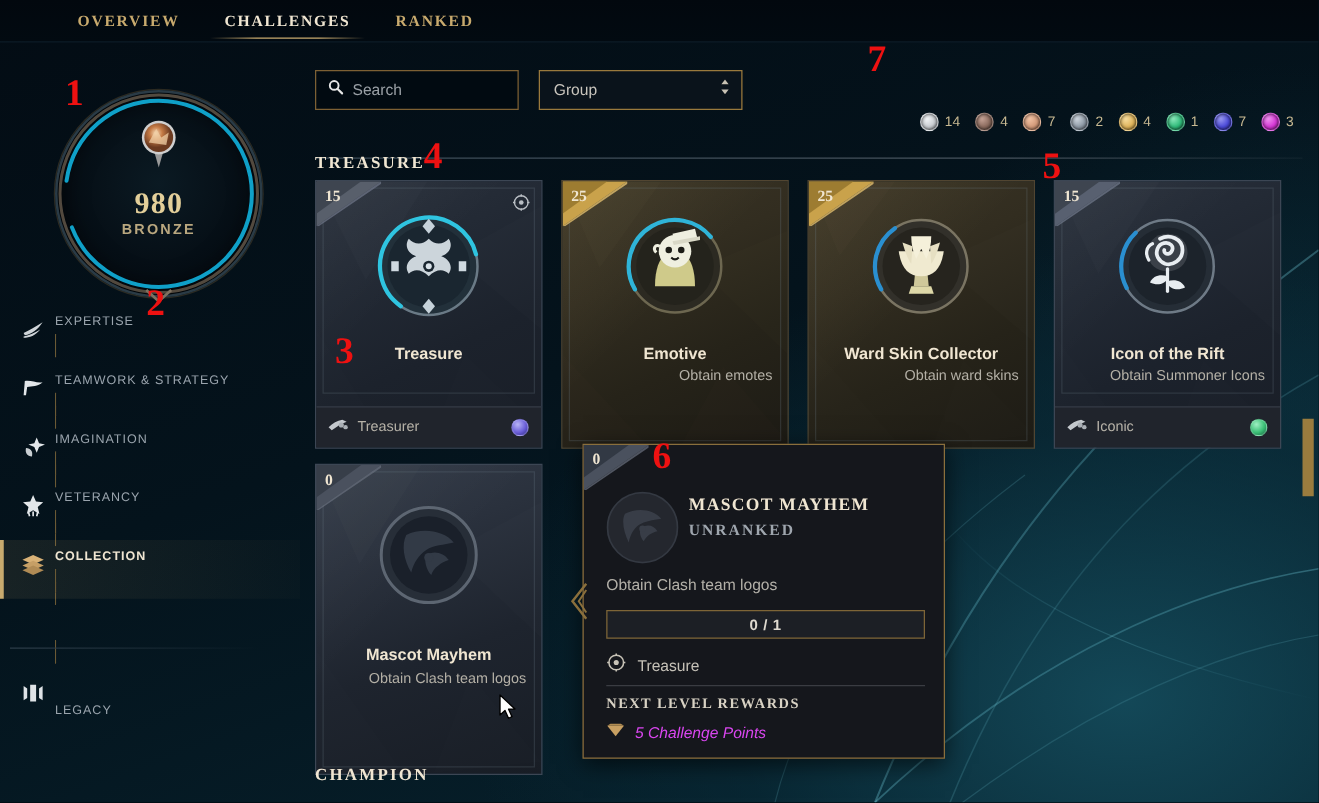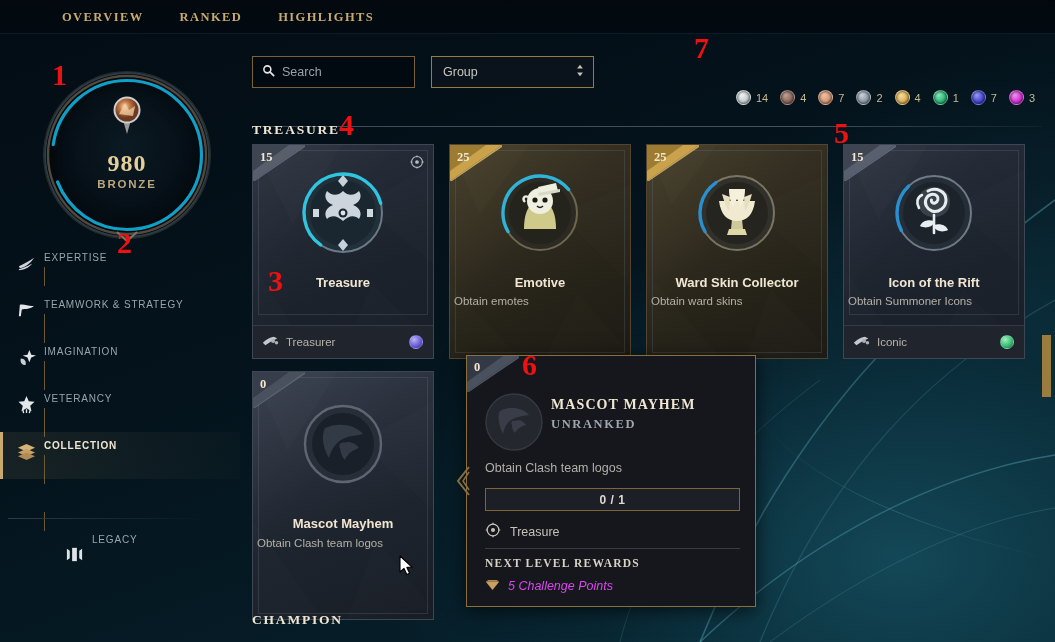--- a/index.html
+++ b/index.html
@@ -92,21 +92,21 @@
     height:9px; width:178px; background:#16202a;
     border:1px solid #6b5a35; border-radius:1px;
   }
   .cat-bar > i { display:block; height:100%; background:#c8aa6e; }
   #cat-divider {
     position:absolute; left:8px; top:480px; width:200px; height:1px;
     background: linear-gradient(90deg, #2c3c48 0%, rgba(44,60,72,0) 100%);
   }
   #legacy {
     position:absolute; left:0; top:496px; height:40px; width:240px;
-    padding: 0 0 0 44px; display:flex; align-items:flex-start; cursor:pointer;margin-left:48px;
+    padding: 0 0 0 44px; display:flex; align-items:flex-end; cursor:pointer;
   }
   #legacy .cat-icon { top:10px; }
   #legacy .cat-label { margin:0; }
 
   
   #main { position:absolute; left:240px; top:34px; width:815px; height:608px; z-index:10; }
 
   #controls { position:absolute; left:12px; top:22px; display:flex; gap:16px; align-items:center; }
   #search-box {
     width:163px; height:32px; background:#010a11;
@@ -168,21 +168,21 @@
   }
   .card-medal {
     position:absolute; left:50%; top:22px; transform:translateX(-50%);
     width:92px; height:92px;
   }
   .card-name {
     position:absolute; left:4px; right:4px; top:130px; text-align:center;
     font-size:13px; font-weight:bold; color:#f0e6d2;
   }
   .card-desc {
-    position:absolute; left:4px; right:12px; top:150px; text-align:left;
+    position:absolute; left:4px; right:12px; top:150px; text-align:right;
     font-size:11.5px; color:#b4b0a6;
   }
   .card-inner-border {
     position:absolute; left:5px; top:5px; right:5px; bottom:43px;
     border:1px solid rgba(120,135,150,0.22); pointer-events:none;
   }
   .card.noFooter .card-inner-border { bottom:5px; }
   .card-footer {
     position:absolute; left:0; right:0; bottom:0; height:33px;
     background:#20242c; border-top:1px solid #343b46;
@@ -279,22 +279,22 @@
     <path d="M1055 300 C 930 370, 830 470, 760 642" fill="none" stroke="url(#wg2)" stroke-width="1.2"></path>
     <path d="M700 642 C 830 520, 960 470, 1055 455" fill="none" stroke="url(#wg)" stroke-width="1.4"></path>
     <path d="M770 642 C 880 560, 980 520, 1055 508" fill="none" stroke="url(#wg2)" stroke-width="1"></path>
     <path d="M760 420 C 800 470, 880 520, 1055 560" fill="none" stroke="url(#wg2)" stroke-width="1"></path>
     <path d="M820 380 C 700 470, 640 560, 620 642" fill="none" stroke="url(#wg2)" stroke-width="0.9"></path>
   </svg>
 
   <div id="topbar">
     <div class="nav">
       <div class="nav-item">OVERVIEW</div>
+      <div class="nav-item active">CHALLENGES</div>
       <div class="nav-item">RANKED</div>
-      <div class="nav-item">HIGHLIGHTS</div>
     </div>
   </div>
 
   <div id="sidebar">
 
     <div id="rank-wrap">
       <div id="rank-outer"></div>
       <svg id="rank-ring" viewBox="0 0 172 172">
         <circle cx="86" cy="86" r="79" fill="none" stroke="#6d6050" stroke-width="2.4" opacity="0.75"></circle>
         <circle cx="86" cy="86" r="74.5" fill="none" stroke="#0fa0c8" stroke-width="3.2" stroke-dasharray="430 38" stroke-dashoffset="107" stroke-linecap="round" transform="rotate(-90 86 86)"></circle>

